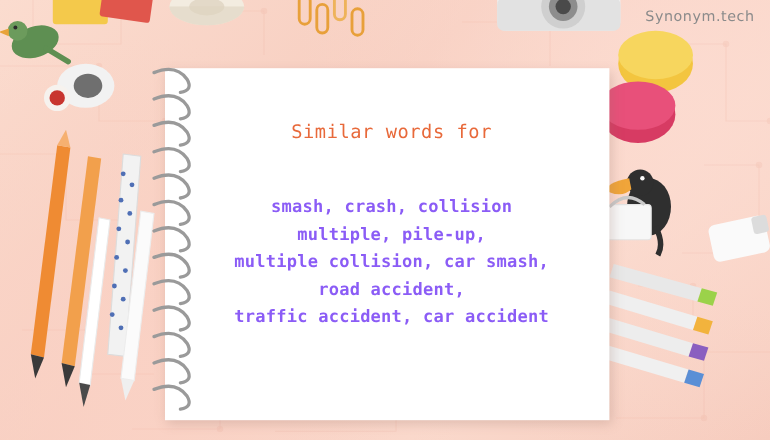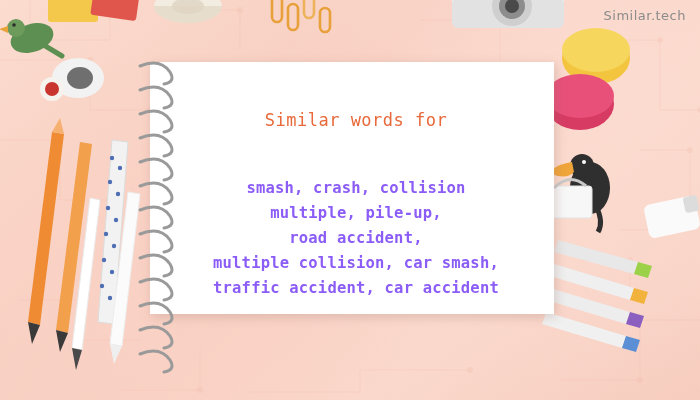--- a/index.html
+++ b/index.html
@@ -40,21 +40,21 @@
     color: #8b8b8b;
     z-index: 40;
   }
 
   
   .notebook {
     position: absolute;
     left: 150px;
     top: 62px;
     width: 404px;
-    height: 252px;
+    height: 320px;
     background: #ffffff;
     box-shadow: 2px 3px 10px rgba(150,110,100,0.28);
     z-index: 20;
   }
   .notebook-inner {
     position: absolute;
     inset: 0;
     padding: 26px 26px 10px 34px;
     box-sizing: border-box;
     text-align: center;
@@ -272,22 +272,22 @@
       <rect x="150" y="196" width="14" height="16" rx="3" fill="#dcdcdc" transform="rotate(-12 157 204)"></rect>
     </g>
   </svg>
 
   <div class="notebook">
     <div class="notebook-inner">
       <div class="title-line1">Similar words for</div>
       <div class="synonyms">
         <div>smash, crash, collision</div>
         <div>multiple, pile-up,</div>
+        <div>multiple collision, car smash,</div>
         <div>road accident,</div>
-        <div>multiple collision, car smash,</div>
         <div>traffic accident, car accident</div>
       </div>
     </div>
   </div>
 
   <svg class="spiral" viewBox="0 0 44 340">
     <g stroke="#9a9a9a" stroke-width="3" fill="none" stroke-linecap="round">
       <path d="M6 14 q20 -8 30 6 q6 10 -6 12"></path>
       <path d="M6 38 q20 -8 30 6 q6 10 -6 12"></path>
       <path d="M6 62 q20 -8 30 6 q6 10 -6 12"></path>
@@ -297,14 +297,14 @@
       <path d="M6 158 q20 -8 30 6 q6 10 -6 12"></path>
       <path d="M6 182 q20 -8 30 6 q6 10 -6 12"></path>
       <path d="M6 206 q20 -8 30 6 q6 10 -6 12"></path>
       <path d="M6 230 q20 -8 30 6 q6 10 -6 12"></path>
       <path d="M6 254 q20 -8 30 6 q6 10 -6 12"></path>
       <path d="M6 278 q20 -8 30 6 q6 10 -6 12"></path>
       <path d="M6 302 q20 -8 30 6 q6 10 -6 12"></path>
     </g>
   </svg>
 
-  <div class="brand">Similar.tech</div>
+  <div class="brand">Synonym.tech</div>
 </div>
 
 </body></html>

